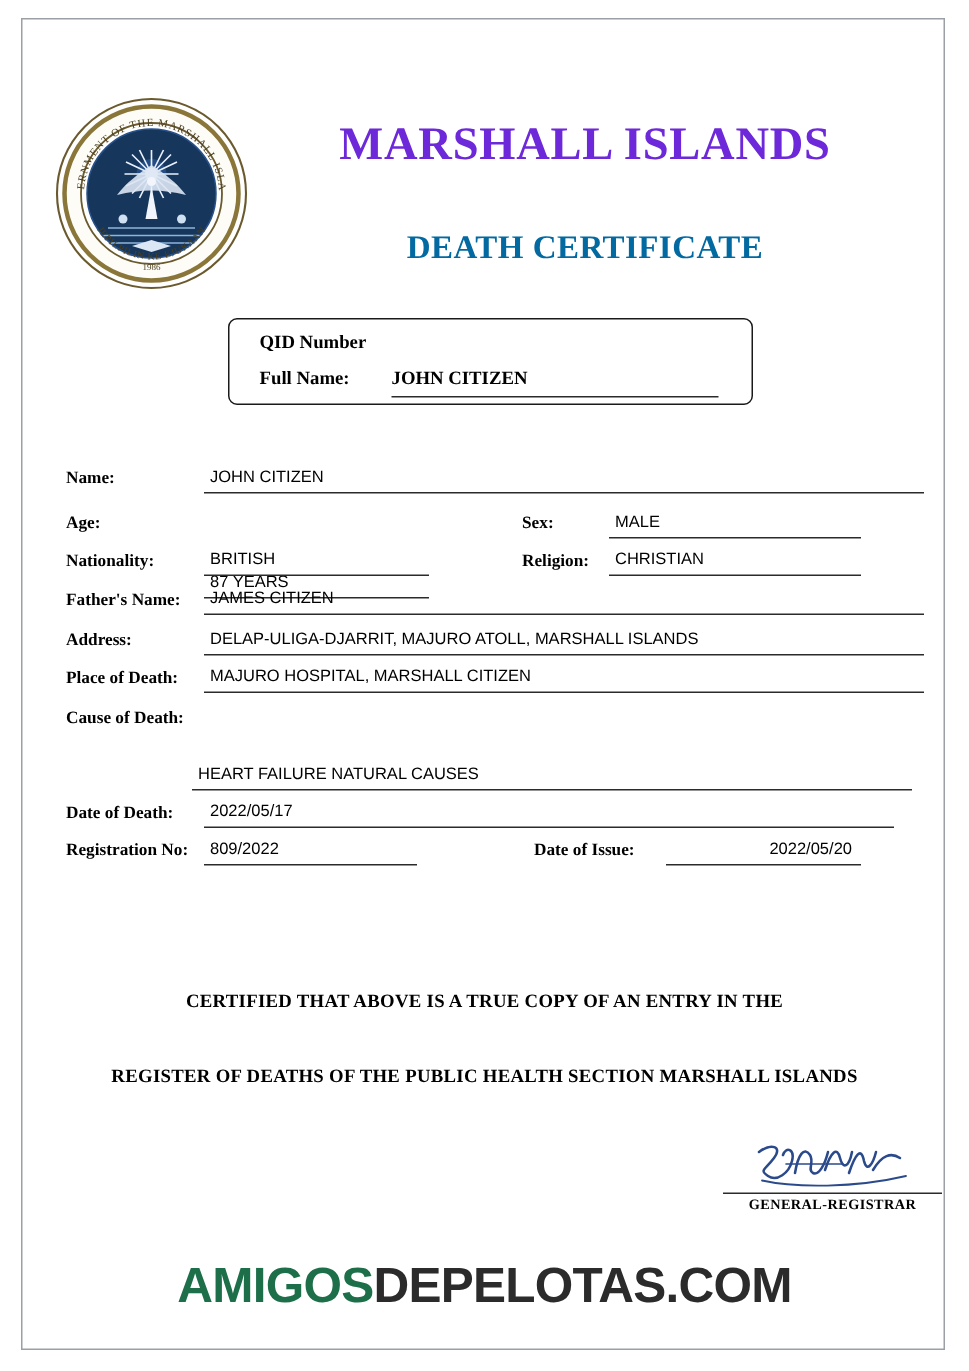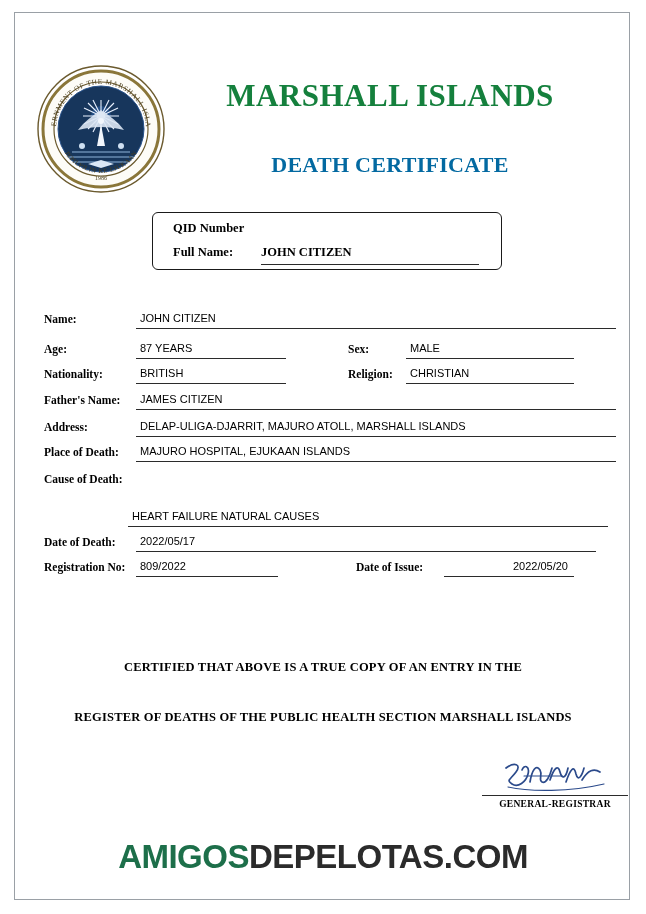--- a/index.html
+++ b/index.html
@@ -45,21 +45,21 @@
   .title-main {
     position: absolute;
     left: 170px;
     top: 78px;
     width: 440px;
     text-align: center;
     font-family: "Liberation Serif", serif;
     font-weight: bold;
     font-size: 31px;
     letter-spacing: 0.5px;
-    color: #15803d;
+    color: #6d28d9;
   }
   .title-sub {
     position: absolute;
     left: 170px;
     top: 152px;
     width: 440px;
     text-align: center;
     font-family: "Liberation Serif", serif;
     font-weight: bold;
     font-size: 22px;
@@ -257,21 +257,21 @@
     </div>
   </div>
 
   <div class="field" style="left:44px; top:313px; width:530px;">
     <span class="lab">Name:</span>
     <span class="val" style="left:92px; width:480px;">JOHN CITIZEN</span>
   </div>
 
   <div class="field" style="left:44px; top:343px; width:530px;">
     <span class="lab">Age:</span>
-    <span class="val" style="left:92px; width:150px;">87 YEARS</span>
+    <span class="val" style="left:92px; width:150px;margin-top:40px;">87 YEARS</span>
   </div>
   <div class="field" style="left:348px; top:343px; width:230px;">
     <span class="lab">Sex:</span>
     <span class="val" style="left:58px; width:168px;">MALE</span>
   </div>
 
   <div class="field" style="left:44px; top:368px; width:530px;">
     <span class="lab">Nationality:</span>
     <span class="val" style="left:92px; width:150px;">BRITISH</span>
   </div>
@@ -285,21 +285,21 @@
     <span class="val" style="left:92px; width:480px;">JAMES CITIZEN</span>
   </div>
 
   <div class="field" style="left:44px; top:421px; width:530px;">
     <span class="lab">Address:</span>
     <span class="val" style="left:92px; width:480px;">DELAP-ULIGA-DJARRIT, MAJURO ATOLL, MARSHALL ISLANDS</span>
   </div>
 
   <div class="field" style="left:44px; top:446px; width:530px;">
     <span class="lab">Place of Death:</span>
-    <span class="val" style="left:92px; width:480px;">MAJURO HOSPITAL, EJUKAAN ISLANDS</span>
+    <span class="val" style="left:92px; width:480px;">MAJURO HOSPITAL, MARSHALL CITIZEN</span>
   </div>
 
   <div class="field" style="left:44px; top:473px; width:530px;">
     <span class="lab">Cause of Death:</span>
     <span class="val" style="left:84px; width:480px;margin-top:38px;">HEART FAILURE NATURAL CAUSES</span>
   </div>
 
   <div class="field" style="left:44px; top:536px; width:530px;">
     <span class="lab">Date of  Death:</span>
     <span class="val" style="left:92px; width:460px;">2022/05/17</span>

